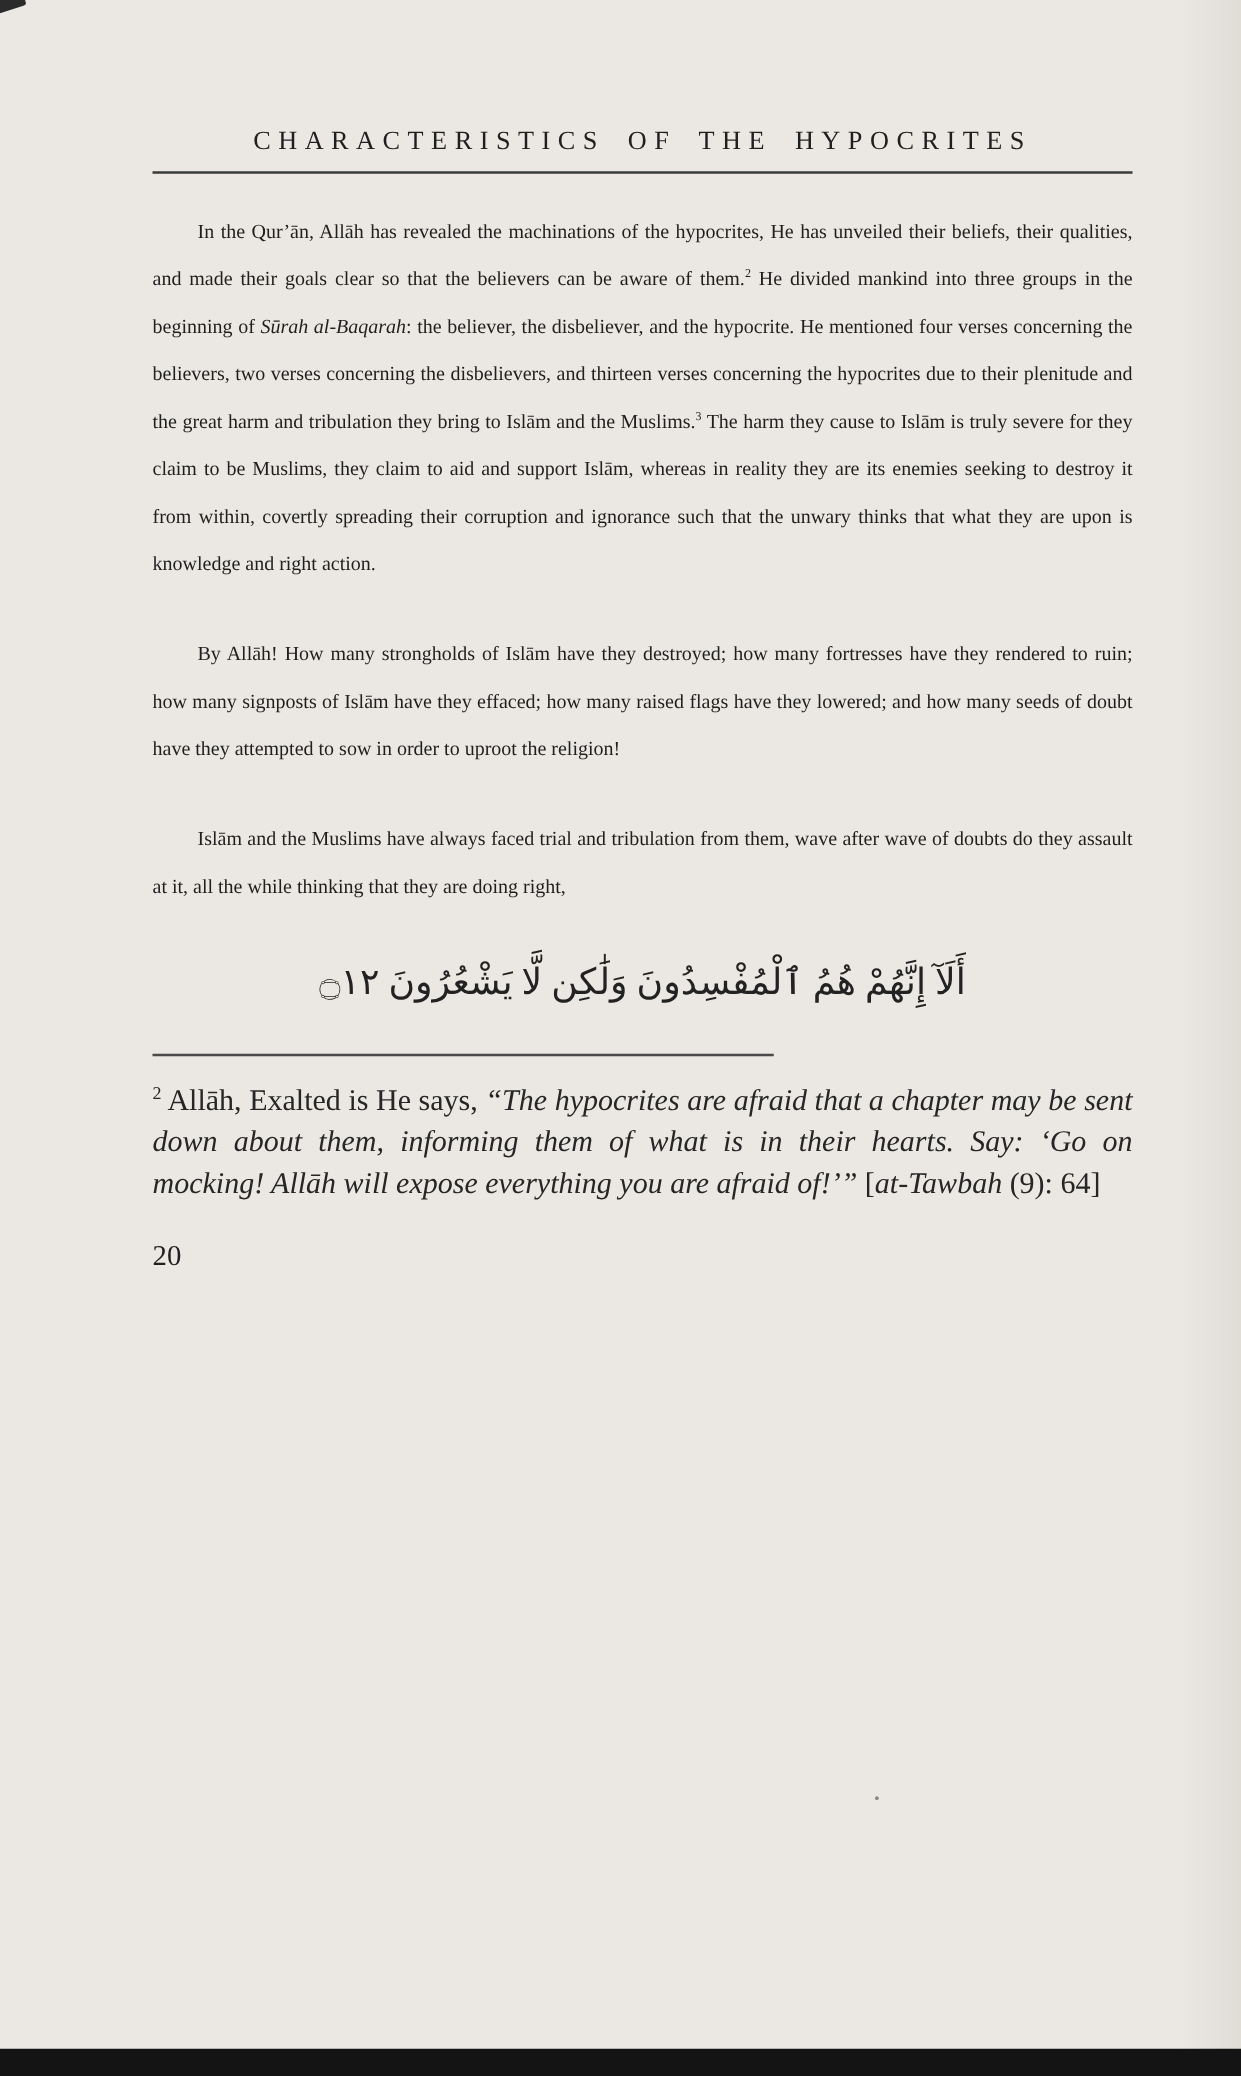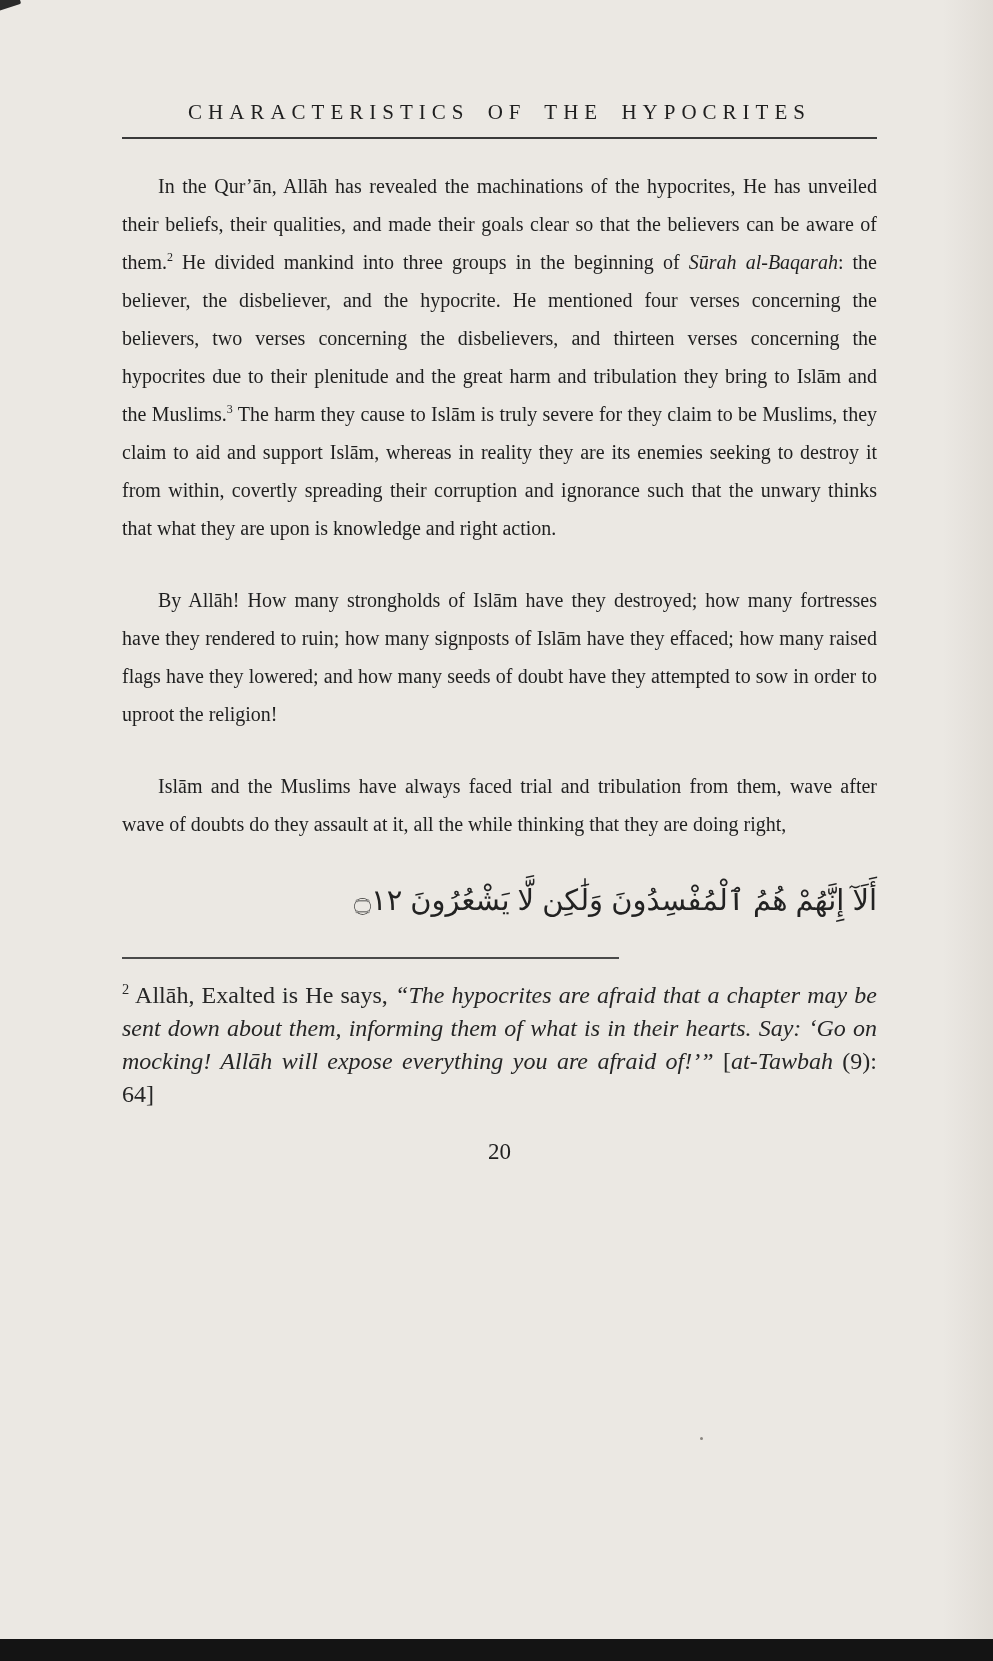--- a/index.html
+++ b/index.html
@@ -34,74 +34,74 @@
     width:993px;height:22px;
     background:var(--scan-bar);
   }
   .speck{
     position:absolute;left:700px;top:1437px;
     width:3px;height:3px;border-radius:50%;
     background:#8a8680;
   }
   .content{
     position:relative;
-    padding:100px 116px 0 122px;
+    padding:100px 87px 0 122px;
     box-sizing:border-box;
   }
   .running-head{
     text-align:center;
     font-size:21px;
     letter-spacing:6px;
     word-spacing:7px;
     color:var(--text);
     white-space:nowrap;
   }
   .head-rule{
     border:none;
     border-top:2px solid var(--rule);
     margin:12px 0 0 0;
   }
   .body-text p{
     margin:0 0 34px 0;
-    font-size:20px;
+    font-size:16px;
     line-height:38px;
     text-align:justify;
     text-indent:36px;
     color:var(--text);
   }
   .body-text p:first-of-type{margin-top:28px;}
   sup{
     font-size:0.6em;
     line-height:0;
     vertical-align:super;
   }
   .arabic-verse{
-    text-align:right;
+    text-align:center;
     direction:rtl;
-    font-family:Liberation Sans, sans-serif;
+    font-family:Liberation Serif, serif;
     font-size:29px;
     line-height:1.6;
     margin:26px 0 34px 0;
     color:#222;
   }
   .footnote-rule{
     border:none;
     border-top:2px solid #4a4a4a;
     width:497px;
     margin:26px 0 20px 0;
   }
   .footnotes p{
     margin:0 0 24px 0;
     font-size:24px;
     line-height:33px;
     text-align:justify;
     color:#262626;
   }
   .page-number{
-    text-align:center;
+    text-align:left;
     font-size:23px;
     margin-top:28px;
     color:var(--text);
   }
 </style>
 </head>
 <body>
 
 <div class="page">
   <div class="corner-mark"></div>

